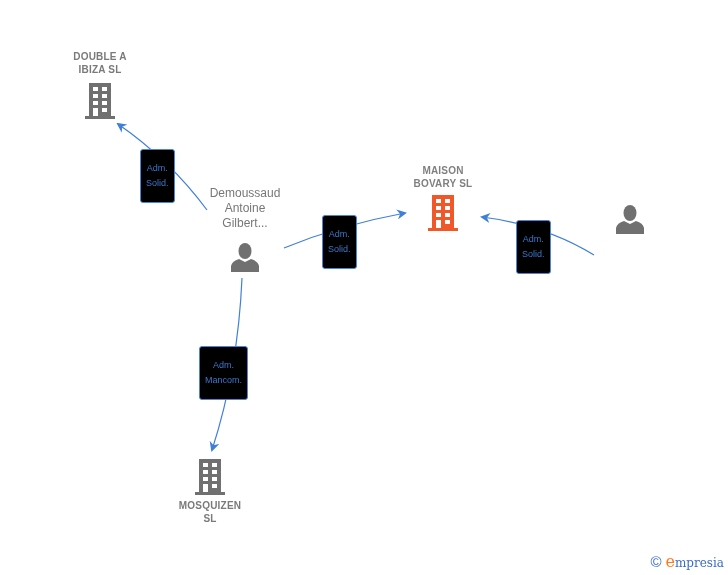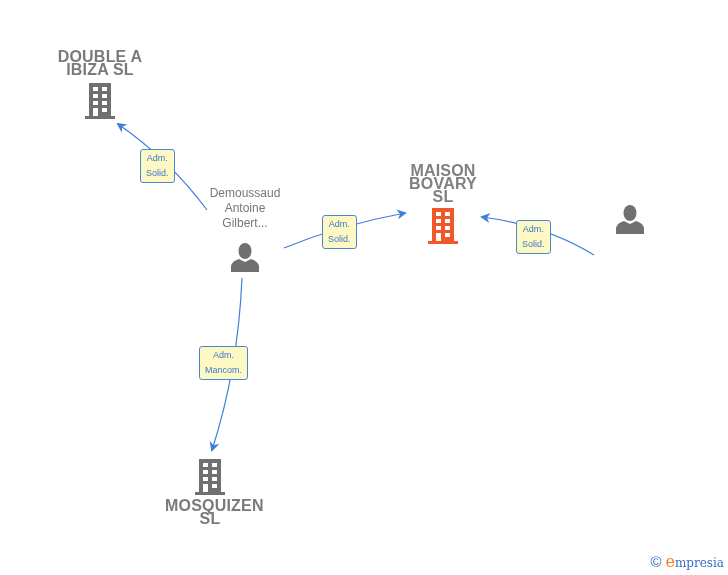--- a/index.html
+++ b/index.html
@@ -1,27 +1,27 @@
 <!DOCTYPE html>
 <html><head>
   <meta charset="utf-8">
   <style>
     html, body { margin: 0; padding: 0; background: #ffffff; }
     body { width: 728px; height: 575px; position: relative; overflow: hidden; font-family: "Liberation Sans", sans-serif; }
     #edges { position: absolute; left: 0; top: 0; width: 728px; height: 575px; }
     .node { position: absolute; text-align: center; }
     .node-label { font-size: 11px; line-height: 13px; color: #7a7a7a; white-space: pre-line; }
-    .company .node-label { font-weight: bold; font-size: 16px; letter-spacing: 0.2px; }
+    .company .node-label { font-weight: bold; font-size: 10px; letter-spacing: 0.2px; }
     .person .node-label { font-size: 12px; line-height: 15px; color: #777; }
     .center .node-label { color: #808080; margin-top: 13px; }
     .icon { display: block; margin: 0 auto; }
     .edge-label {
-      position: absolute; background: #fef9c3; border: 1px solid #4a86d8; border-radius: 3px;
+      position: absolute; background: #000000; border: 1px solid #4a86d8; border-radius: 3px;
       color: #3a78cc; font-size: 9px; line-height: 15px; text-align: center;
-      padding: 1px 5px; white-space: pre-line;
+      padding: 11px 5px; white-space: pre-line;
     }
     .credit { position: absolute; right: 4px; bottom: 4px; font-size: 12px; color: #ff7a1a; }
     .credit .c { color: #3a6cc6; font-size: 15px; margin-right: 4px; }
     .credit .brand { font-family: "DejaVu Serif", serif; color: #3a6cc6; margin-top: 38px; }
     .credit .brand .e { color: #ff7a1a; font-size: 16px; }
   </style>
 </head>
 <body>
 
 <svg id="edges" xmlns="http://www.w3.org/2000/svg">

